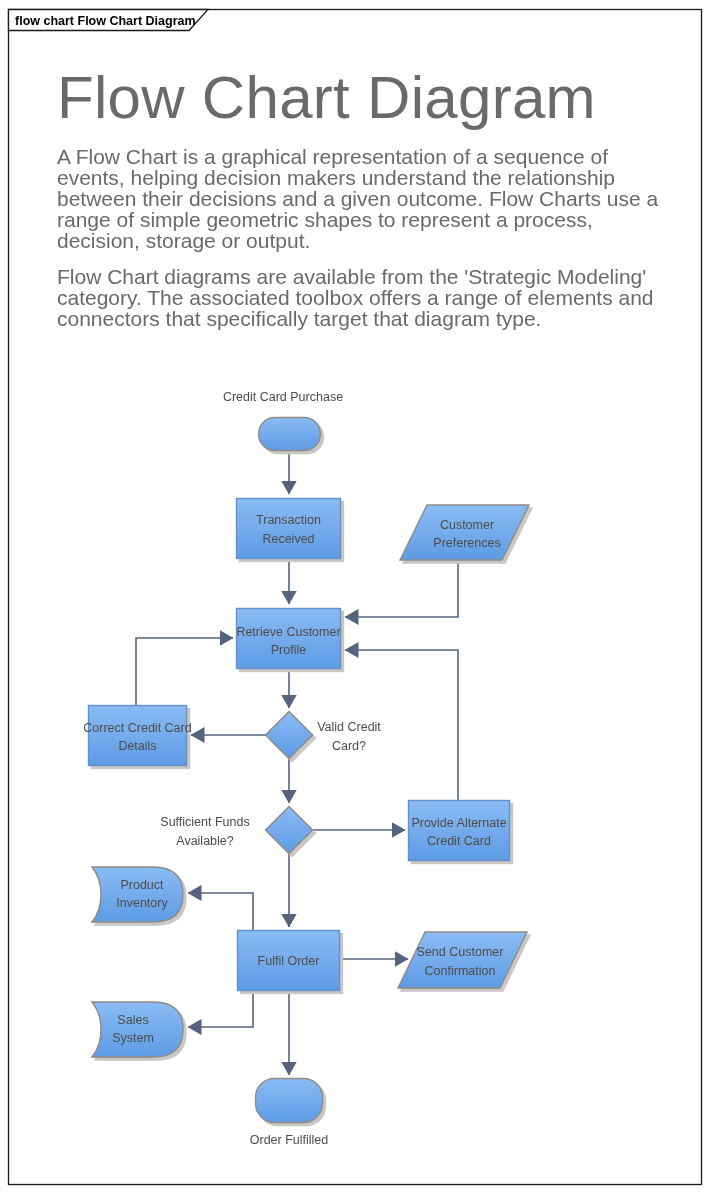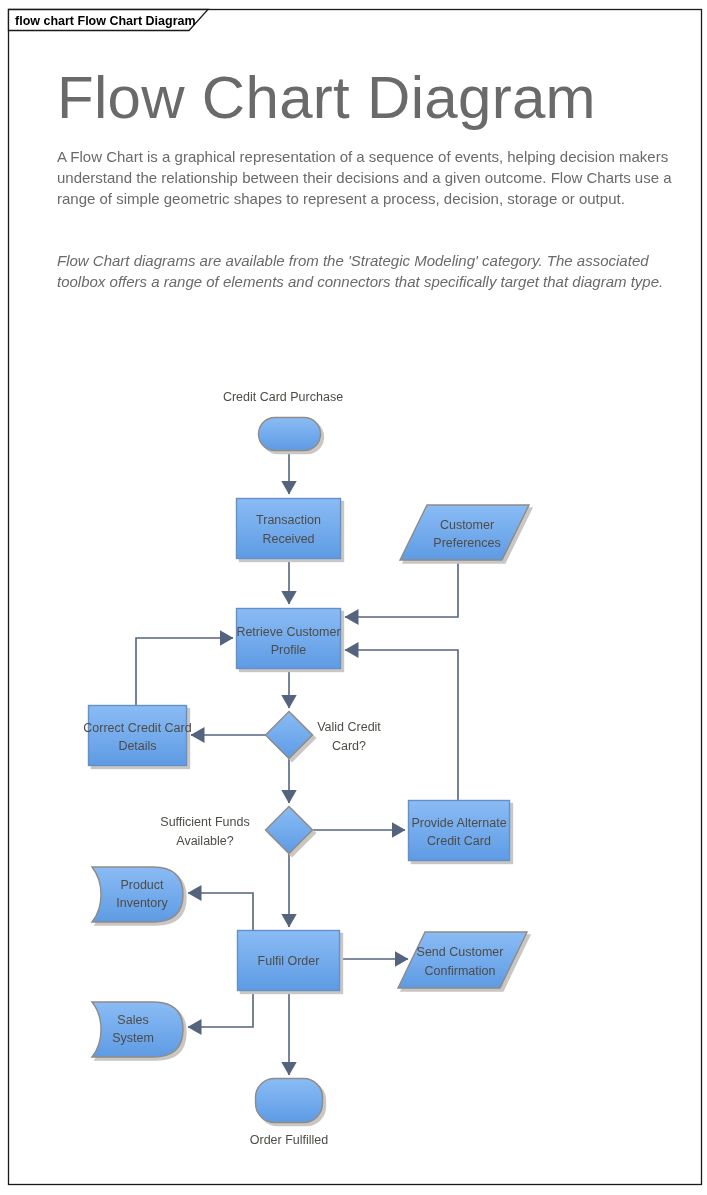--- a/index.html
+++ b/index.html
@@ -1,23 +1,23 @@
 <!DOCTYPE html>
 <html><head>
 <meta charset="utf-8">
 <style>
   html,body{margin:0;padding:0;background:#ffffff;}
   body{width:707px;height:1195px;position:relative;overflow:hidden;
        font-family:"Liberation Sans",sans-serif;}
   .doc-title{position:absolute;left:57px;top:68px;font-size:60px;line-height:1.0;
        color:#6a6a6a;letter-spacing:0.3px;white-space:nowrap;}
-  .para{position:absolute;left:57px;width:616px;font-size:15px;line-height:21px;
+  .para{position:absolute;left:57px;width:616px;font-size:21px;line-height:21px;
        color:#6a6a6a;}
   #p1{top:146px;}
-  #p2{top:250px;font-style:italic;}
+  #p2{top:266px;}
   svg.canvas{position:absolute;left:0;top:0;}
   .conn{fill:none;stroke:#54647e;stroke-width:1.6px;}
   .sh{filter:drop-shadow(3px 3px 0px #c9c6c3);}
   .nt{font-family:"Liberation Sans",sans-serif;font-size:12.5px;fill:#4f4c47;
       text-anchor:middle;}
   .tabt{font-family:"Liberation Sans",sans-serif;font-size:12.5px;font-weight:bold;
       fill:#000000;}
 </style>
 </head>
 <body>

